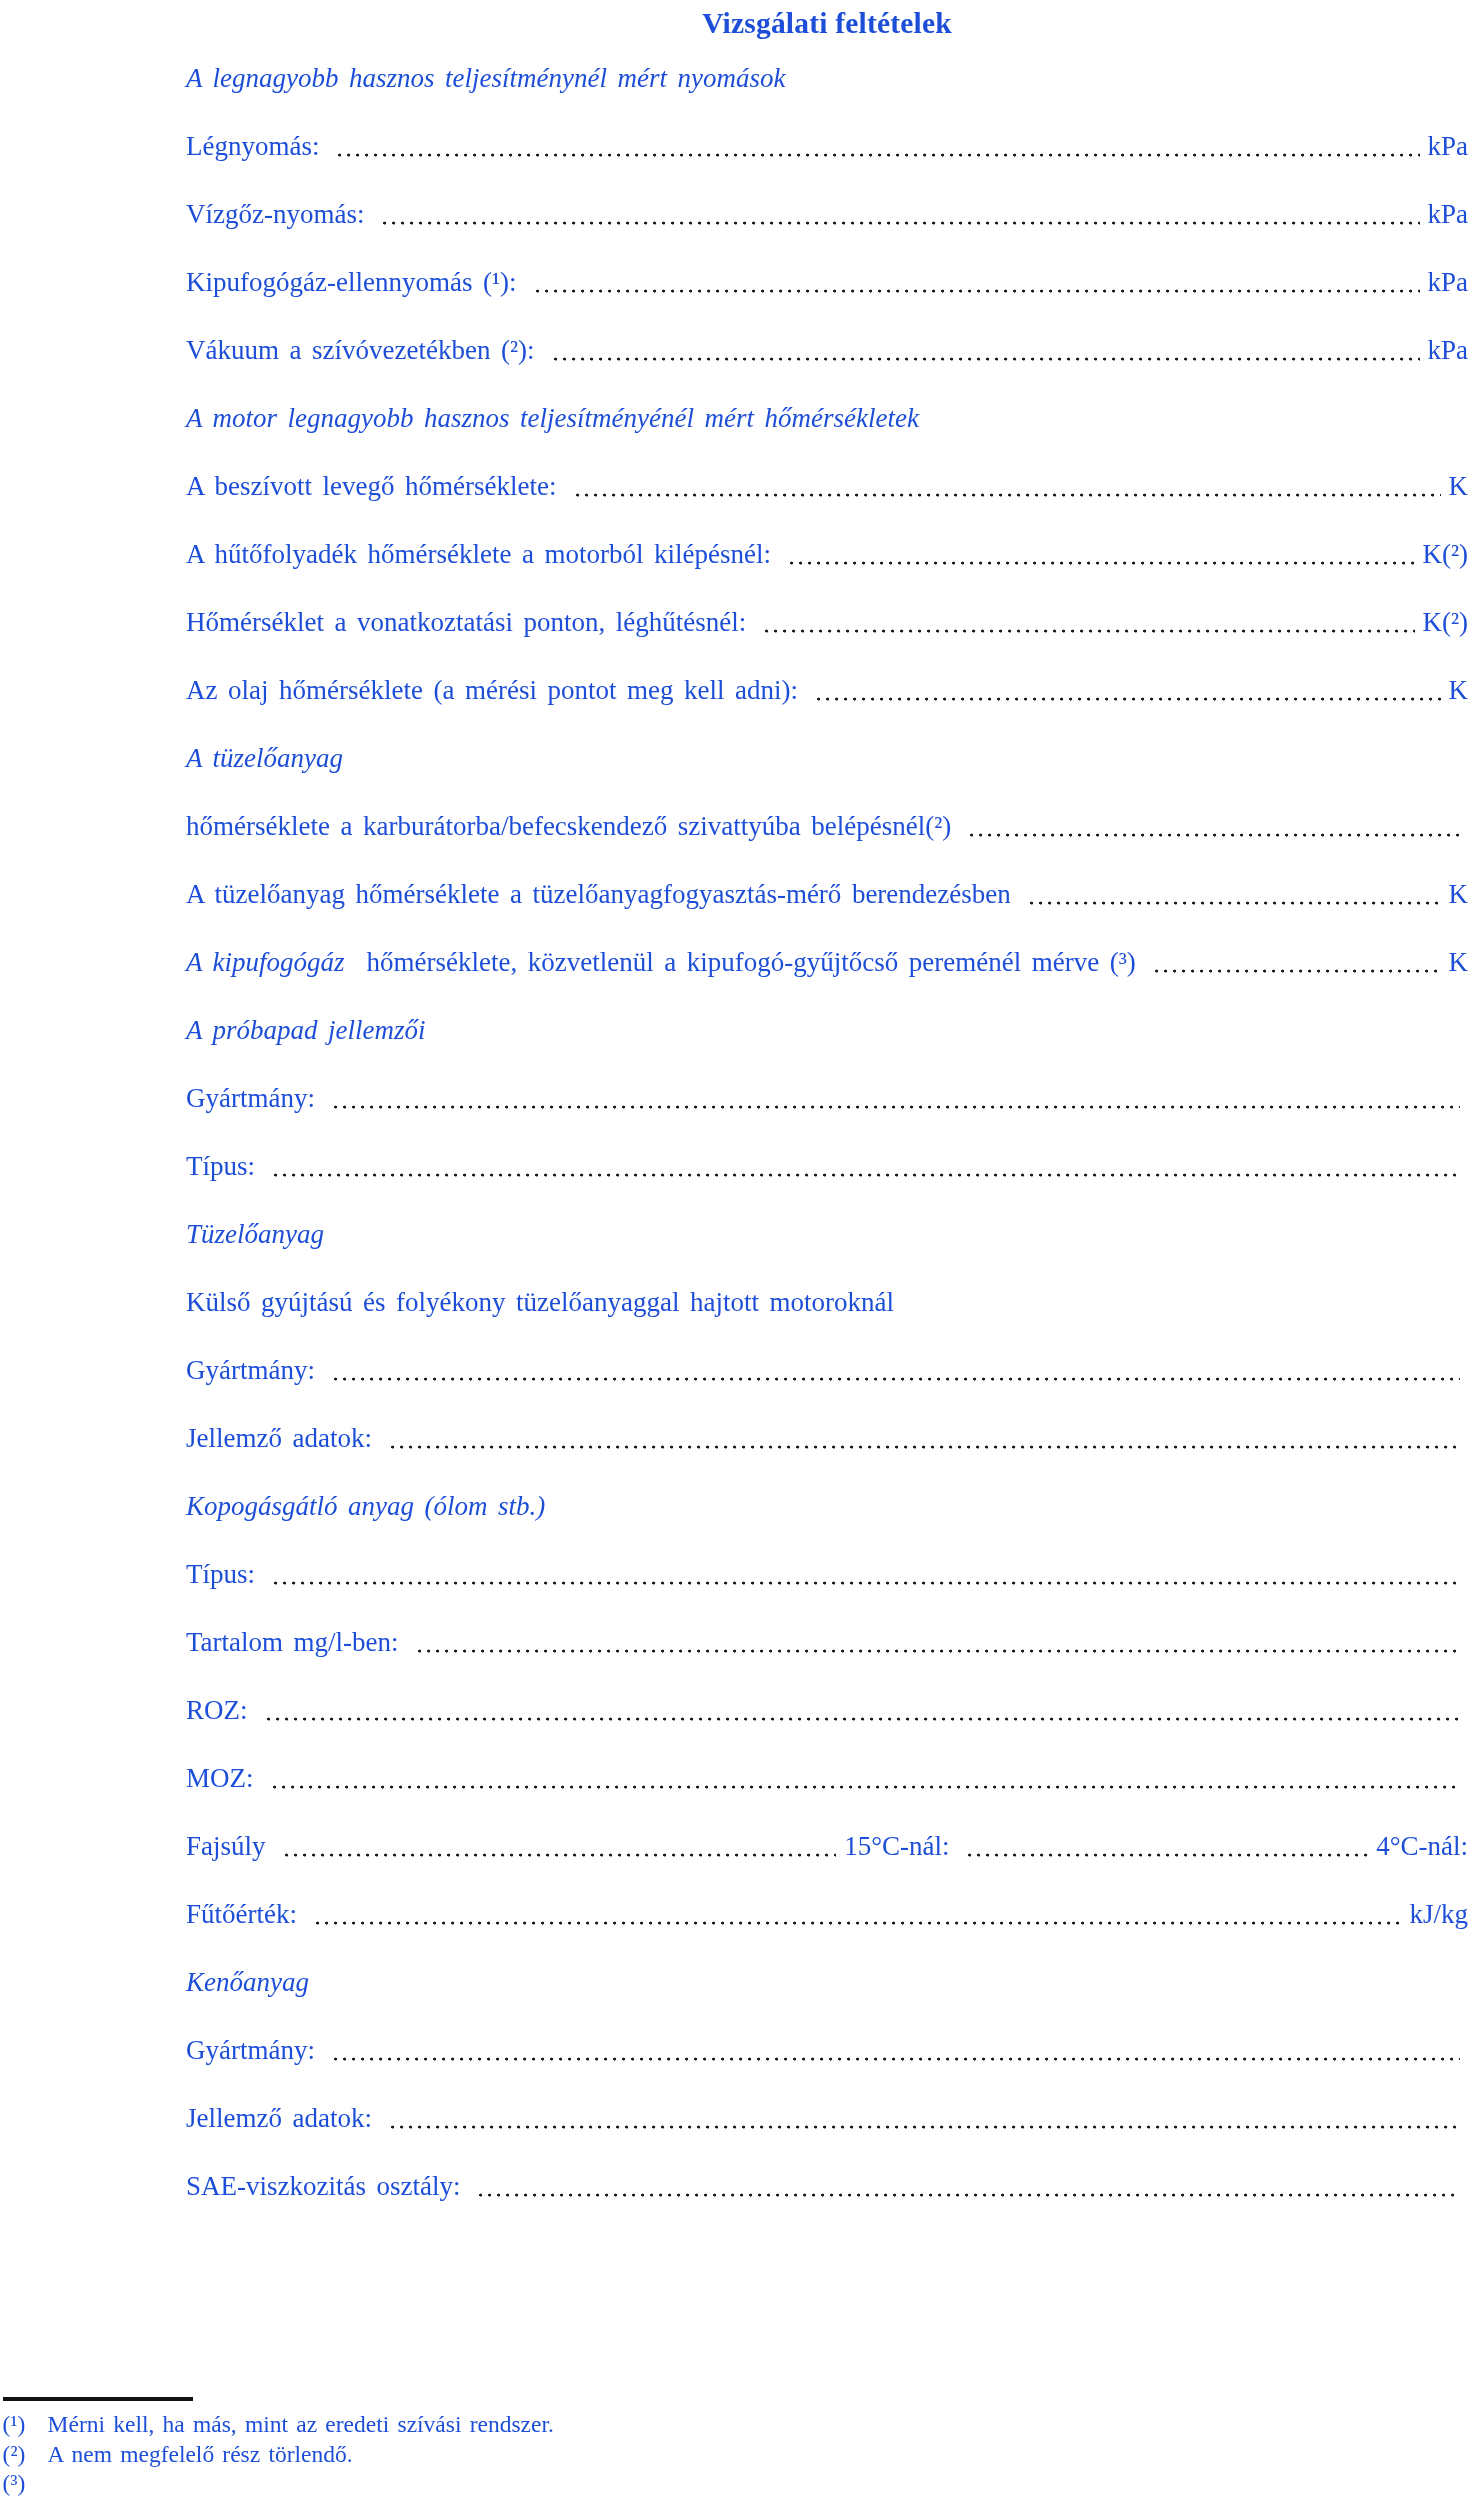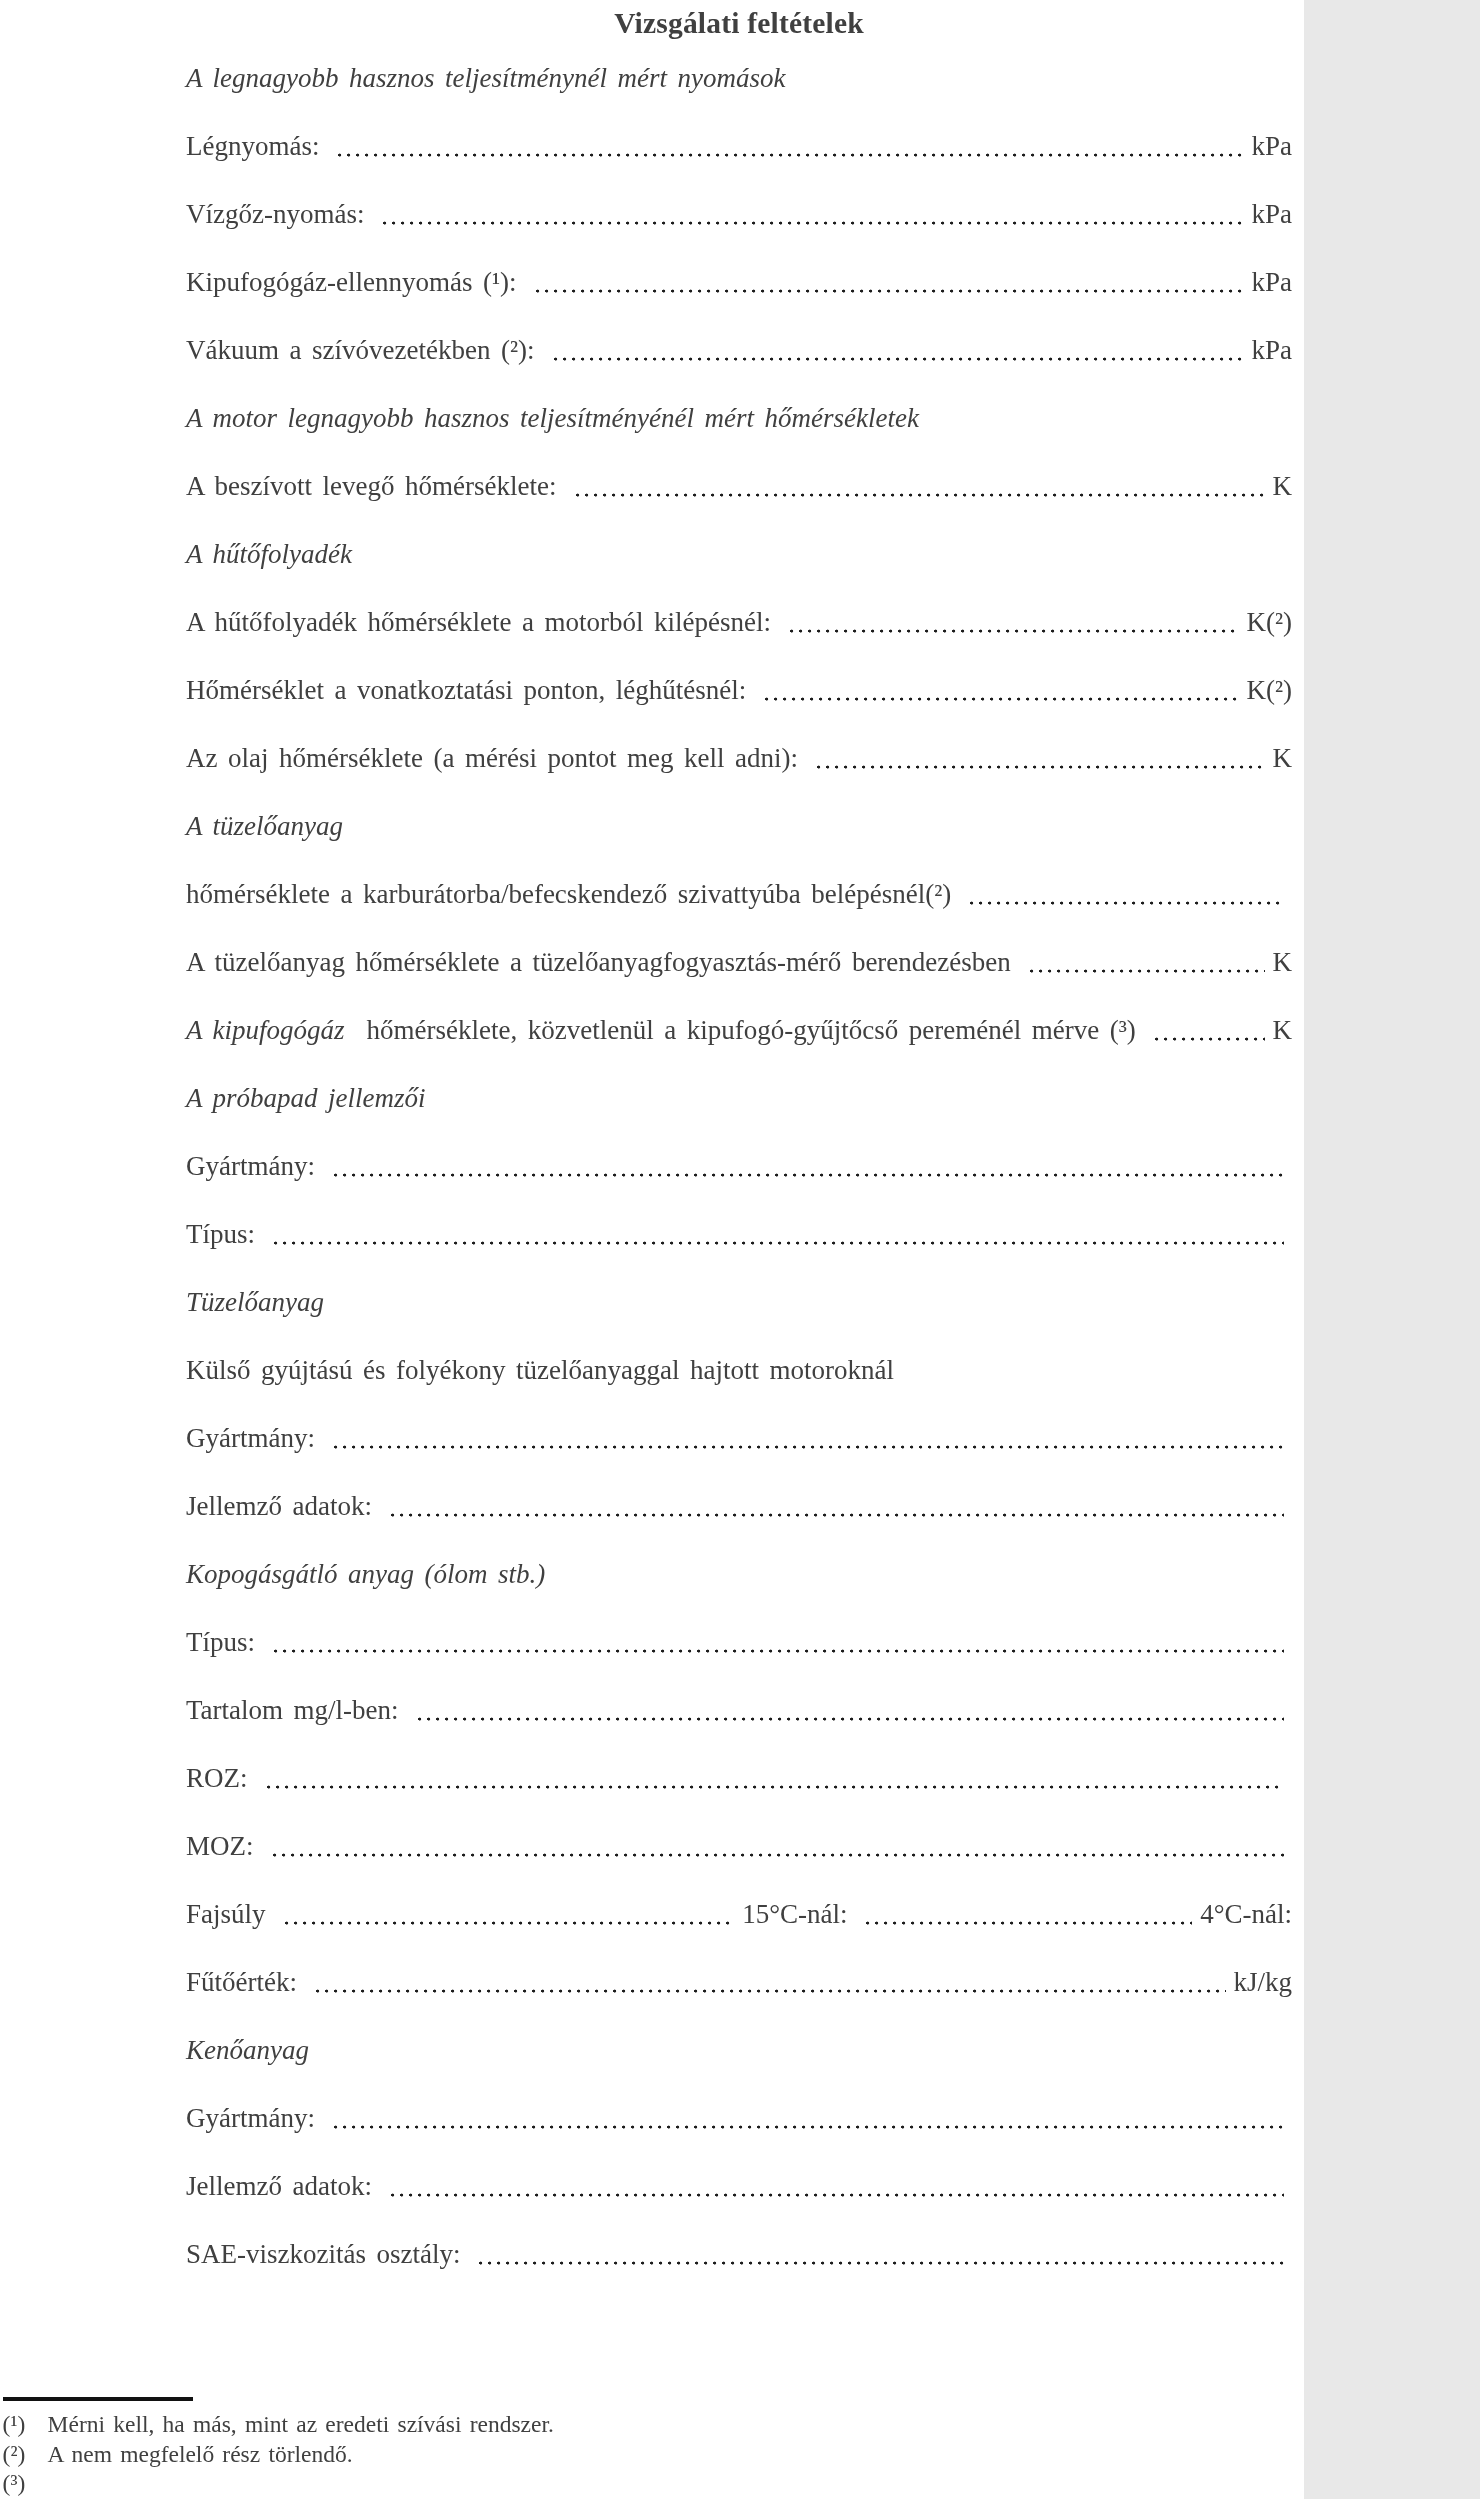--- a/index.html
+++ b/index.html
@@ -1,21 +1,21 @@
 <!DOCTYPE html>
 <html lang="hu" style="font-size:14px"><head>
 <meta charset="utf-8">
 <style>
   html,body{margin:0;padding:0;background:#e8e8e8;}
   .page{
     position:relative;
-    width:1304px;height:2500px;
+    width:1480px;height:2500px;
     background:#ffffff;
     font-family:"Liberation Serif","DejaVu Serif",serif;
-    color:#404040;
+    color:#1d4ed8;
     overflow:hidden;
   }
   .title{
     position:absolute;top:7px;left:186px;right:12px;
     text-align:center;
     font-size:29.5px;font-weight:bold;
     letter-spacing:0.2px;
   }
   .rows{
     position:absolute;top:27px;left:186px;right:12px;
@@ -105,23 +105,20 @@
     <div class="row r-heading">
         <span class="lbl">A motor legnagyobb hasznos teljesítményénél mért hőmérsékletek</span>
       </div>
 
     <div class="row r-field">
         <span class="lbl">A beszívott levegő hőmérséklete:</span>
         <span class="dots"></span>
         <span class="unit">K</span>
       </div>
 
-    <div class="row r-heading">
-        <span class="lbl">A hűtőfolyadék</span>
-      </div>
 
     <div class="row r-field">
         <span class="lbl">A hűtőfolyadék hőmérséklete a motorból kilépésnél:</span>
         <span class="dots"></span>
         <span class="unit">K(²)</span>
       </div>
 
     <div class="row r-field">
         <span class="lbl">Hőmérséklet a vonatkoztatási ponton, léghűtésnél:</span>
         <span class="dots"></span>

